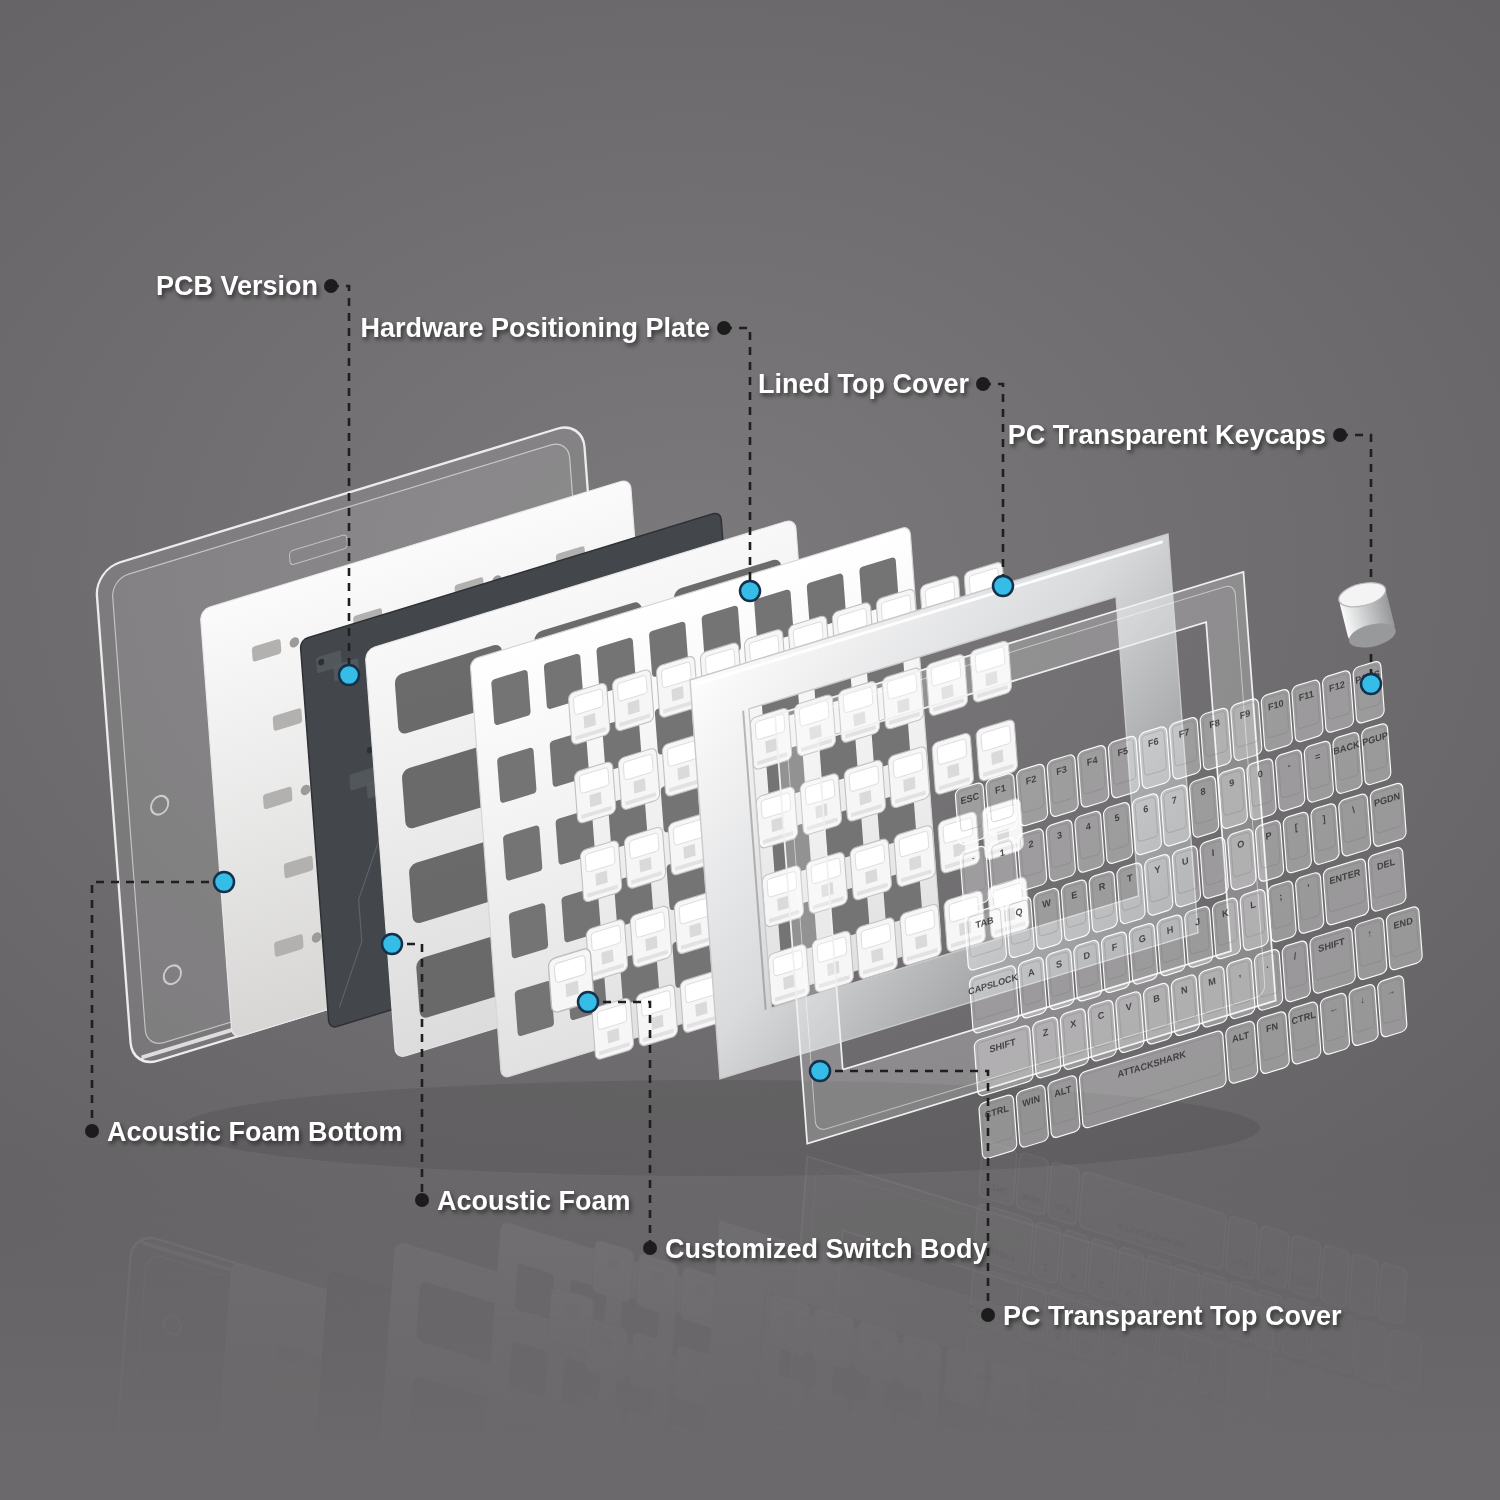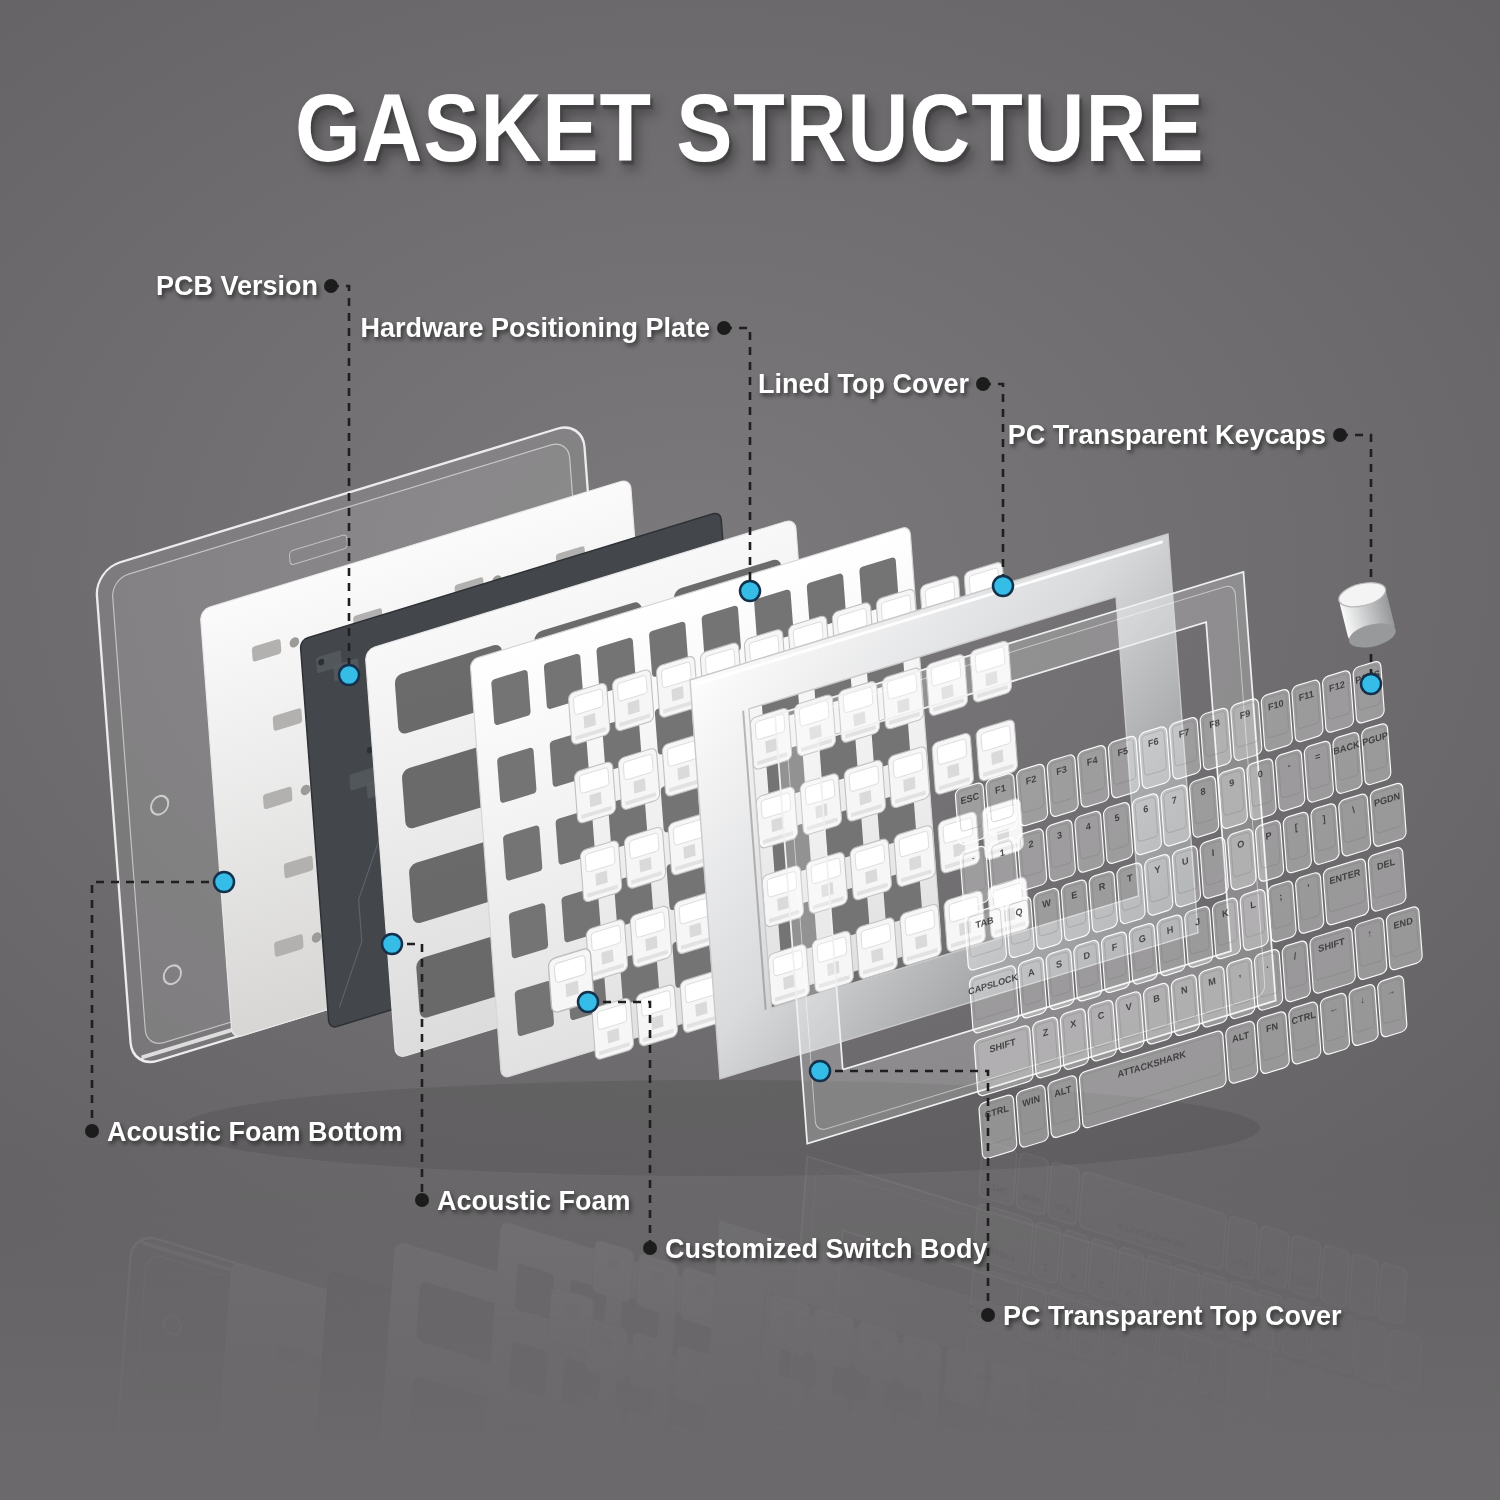--- a/index.html
+++ b/index.html
@@ -27,23 +27,20 @@
     font-size:27px;font-weight:bold;fill:#ffffff;
     text-shadow:2px 3px 4px rgba(0,0,0,.55);
   }
   .keycap-legend{fill:#2e2e2e;opacity:.82;font-weight:bold;}
 </style>
 </head>
 <body>
 
 <div class="stage">
 
-  <div class="title-wrap">
-    <div class="title">GASKET STRUCTURE</div>
-  </div>
 
   <svg width="1500" height="1500" viewBox="0 0 1500 1500">
     <defs>
       <linearGradient id="foamGrad" x1="0" y1="0" x2="0" y2="1">
         <stop offset="0" stop-color="#fbfbfb"></stop>
           <stop offset="1" stop-color="#d7d6d5"></stop>
       </linearGradient>
       <linearGradient id="foam2Grad" x1="0" y1="0" x2="0" y2="1">
         <stop offset="0" stop-color="#f8f8f8"></stop>
           <stop offset="1" stop-color="#dcdcdc"></stop>

